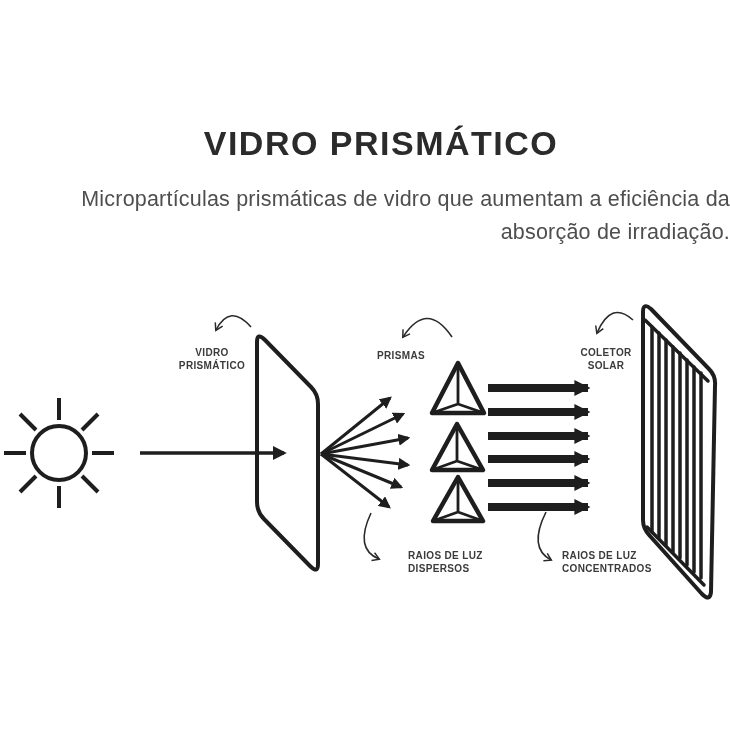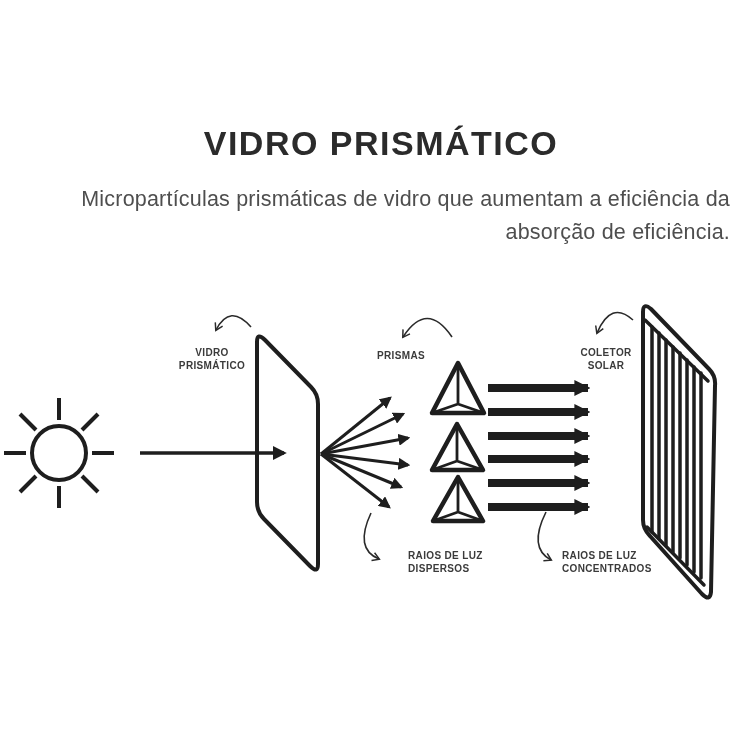--- a/index.html
+++ b/index.html
@@ -24,21 +24,21 @@
   }
   .ink{stroke:#1e1e1e;fill:none;}
 </style>
 </head>
 <body>
 
 <div class="stage">
 
   <h1 class="title">VIDRO PRISMÁTICO</h1>
 
-  <p class="subtitle"><span>Micropartículas prismáticas de vidro que aumentam a eficiência da</span><br><span>absorção de eficiência.</span></p>
+  <p class="subtitle"><span>Micropartículas prismáticas de vidro que aumentam a eficiência da</span><br><span>absorção de irradiação.</span></p>
 
   <svg class="diagram" viewBox="0 0 730 730">
     <defs>
       <marker id="tipS" viewBox="0 0 10 10" refX="8" refY="5" markerWidth="4" markerHeight="4" orient="auto">
         <path d="M0,0 L10,5 L0,10 Z" fill="#1e1e1e"></path>
       </marker>
       <marker id="tipB" viewBox="0 0 10 10" refX="8.5" refY="5" markerWidth="2" markerHeight="2.8" orient="auto">
         <path d="M0,0 L10,5 L0,10 Z" fill="#1e1e1e"></path>
       </marker>
       <marker id="tipV" viewBox="0 0 12 12" refX="9" refY="6" markerUnits="userSpaceOnUse" markerWidth="11" markerHeight="11" orient="auto">

